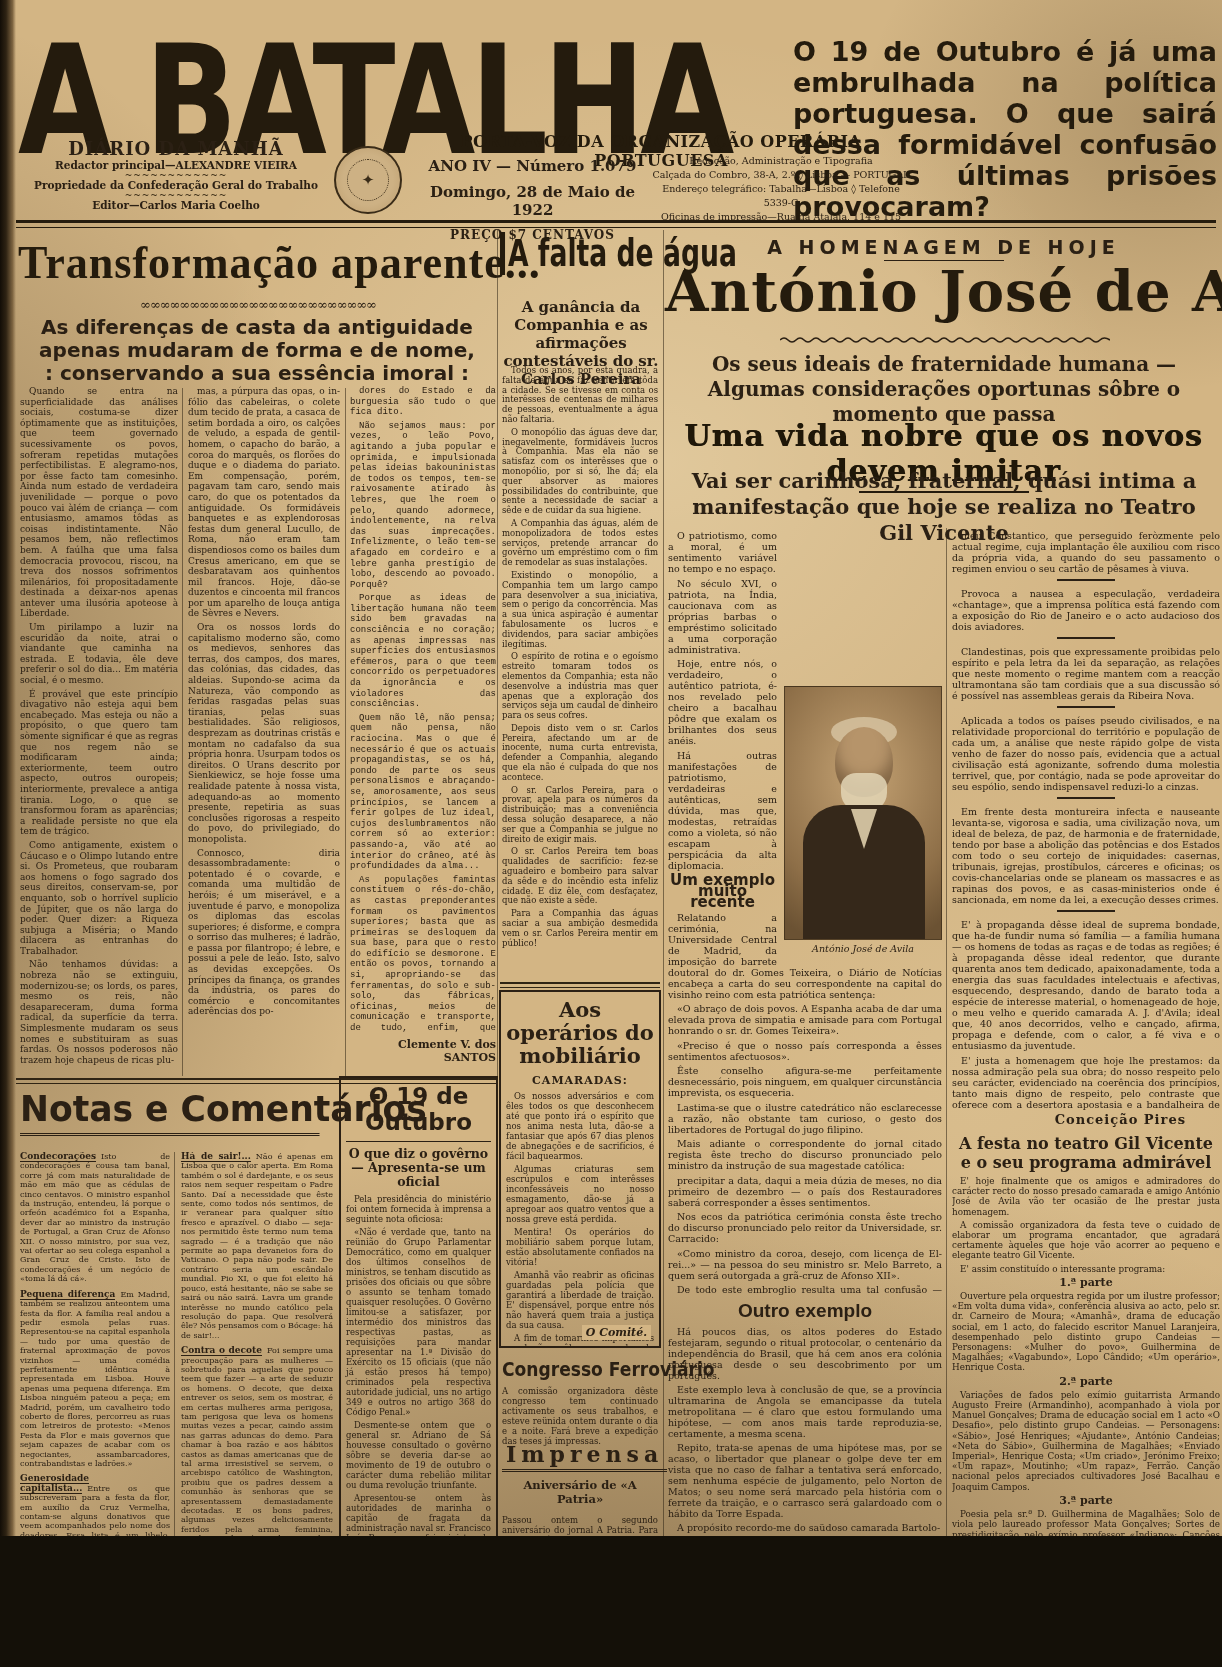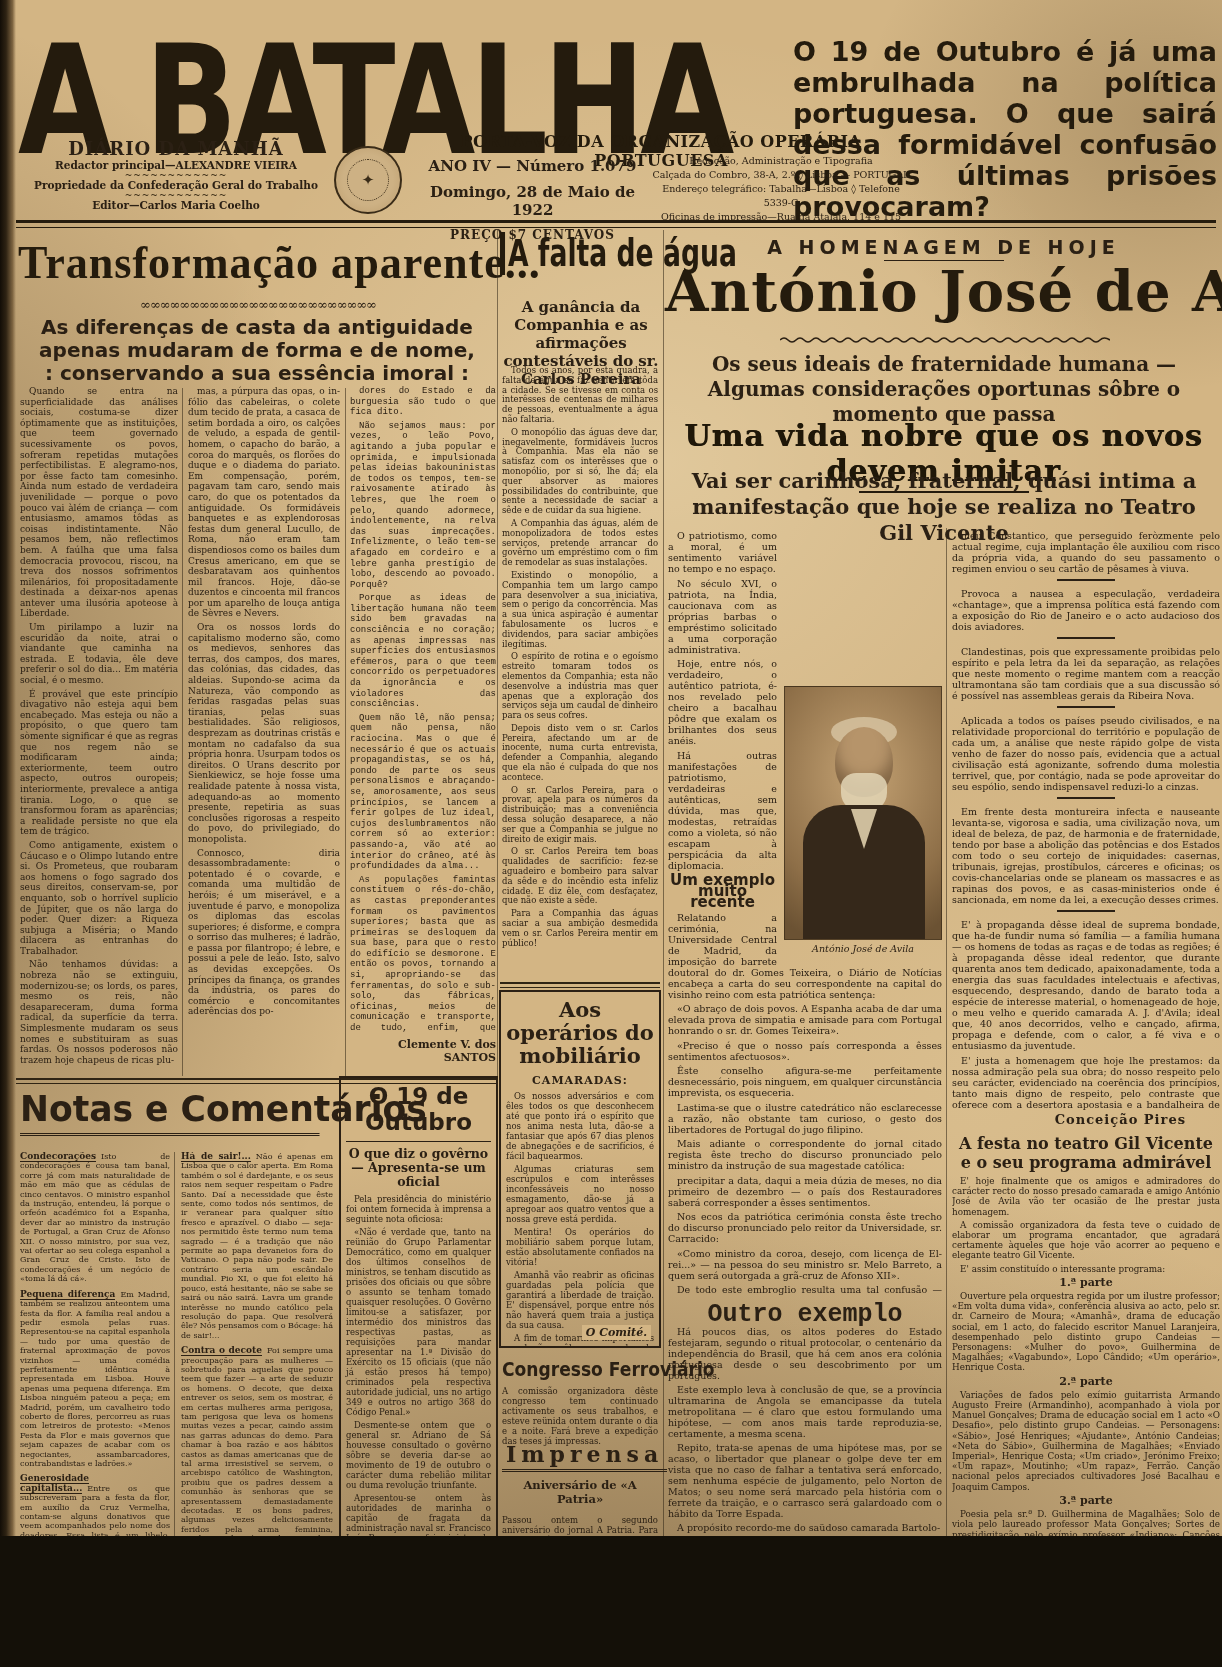--- a/index.html
+++ b/index.html
@@ -122,21 +122,21 @@
   #hColA h4{margin:4px 0;text-align:center;font-size:15px;font-family:"DejaVu Sans",sans-serif;}
   .photo-wrap{float:right;width:158px;margin:156px 0 4px 7px;}
   .photo{position:relative;width:156px;height:252px;border:1px solid rgba(56,42,22,.7);overflow:hidden;
     background:radial-gradient(90% 70% at 50% 35%, #c4a273, #8e6f48 70%, #6b5233);}
   .photo .head{position:absolute;left:50px;top:40px;width:58px;height:70px;border-radius:50% 50% 46% 46%;background:#b6946a;box-shadow:inset 0 -18px 14px rgba(90,66,40,.55);}
   .photo .hair{position:absolute;left:46px;top:30px;width:66px;height:30px;border-radius:50%;background:#d8c6a4;opacity:.8;}
   .photo .beard{position:absolute;left:56px;top:86px;width:46px;height:40px;border-radius:40% 40% 60% 60%;background:#e3d6b6;opacity:.85;}
   .photo .torso{position:absolute;left:18px;top:118px;width:122px;height:140px;border-radius:38px 38px 0 0;background:#35281a;}
   .photo .shirt{position:absolute;left:66px;top:122px;width:26px;height:40px;background:#cdbd9c;clip-path:polygon(50% 0,100% 0,50% 100%,0 0);}
   .photo-caption{text-align:center;font-size:9.5px;font-style:italic;margin-top:3px;}
-  #hOutroHead{left:668px;top:1300px;width:274px;text-align:center;font-size:25px;font-weight:bold;font-family:Liberation Mono, monospace;}
+  #hOutroHead{left:668px;top:1300px;width:274px;text-align:center;font-size:19px;font-weight:bold;font-family:Liberation Sans, sans-serif;}
   #hOutro{left:668px;top:1326px;width:274px;height:228px;font-size:9.5px;line-height:11px;}
   #vr-colB{left:946px;top:528px;height:1028px;}
   #hColB{left:952px;top:530px;width:268px;height:582px;font-size:9.5px;line-height:11px;text-align:justify;overflow:hidden;}
   #hColB p{margin:0 0 4px;text-indent:9px;position:relative;}
   #hColB p:nth-child(n+2):nth-child(-n+6){margin-top:14px;}
   #hColB p:nth-child(n+2):nth-child(-n+6)::before{content:"";position:absolute;top:-9px;left:50%;transform:translateX(-50%);width:58px;border-top:2px solid #2b2014;}
   #hSig{left:952px;top:1112px;width:268px;text-align:right;padding-right:34px;box-sizing:border-box;font-weight:bold;font-size:13px;letter-spacing:1px;}
   #festaHead{left:952px;top:1134px;width:268px;text-align:center;font-weight:bold;font-size:16px;line-height:19px;}
   #festaBody{left:952px;top:1176px;width:268px;height:376px;font-size:8.8px;line-height:10.2px;text-align:justify;overflow:hidden;}
   #festaBody p{margin:0 0 3px;text-indent:8px;}

